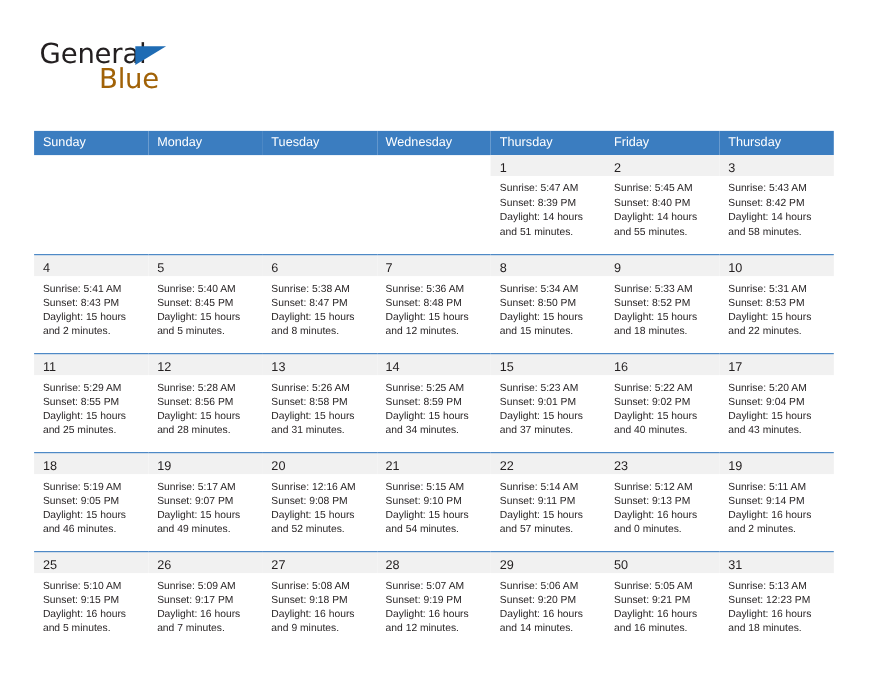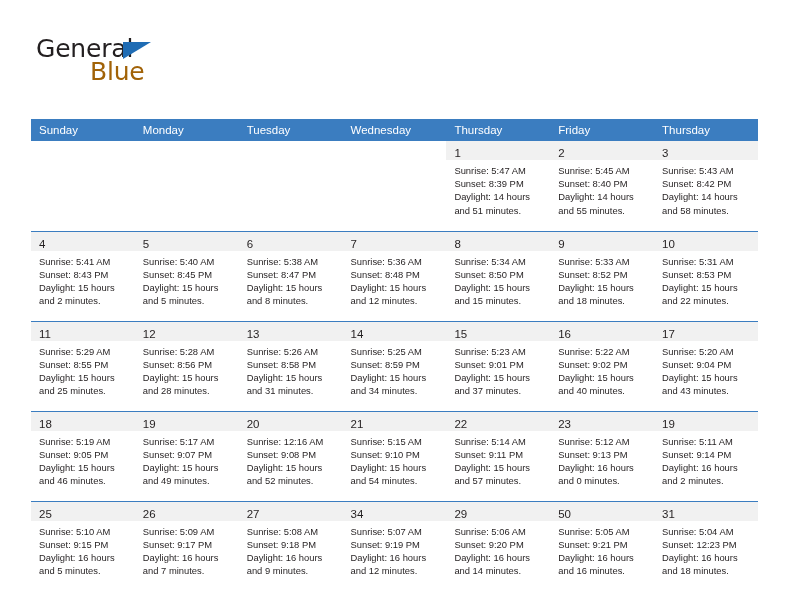--- a/index.html
+++ b/index.html
@@ -589,21 +589,21 @@
               <div>Sunrise: 5:08 AM</div>
               <div>Sunset: 9:18 PM</div>
               <div>Daylight: 16 hours</div>
               <div>and 9 minutes.</div>
             </div>
           </div>
         </td>
         <td>
           <div class="daycell filled">
             <div class="daynum-strip">
-              <span class="daynum">34</span>
+              <span class="daynum">28</span>
             </div>
             <div class="lines">
               <div>Sunrise: 5:07 AM</div>
               <div>Sunset: 9:19 PM</div>
               <div>Daylight: 16 hours</div>
               <div>and 12 minutes.</div>
             </div>
           </div>
         </td>
         <td>
@@ -631,21 +631,21 @@
               <div>and 16 minutes.</div>
             </div>
           </div>
         </td>
         <td>
           <div class="daycell filled">
             <div class="daynum-strip">
               <span class="daynum">31</span>
             </div>
             <div class="lines">
-              <div>Sunrise: 5:04 AM</div>
+              <div>Sunrise: 5:13 AM</div>
               <div>Sunset: 12:23 PM</div>
               <div>Daylight: 16 hours</div>
               <div>and 18 minutes.</div>
             </div>
           </div>
         </td>
       </tr>
 
     </tbody>
   </table>

